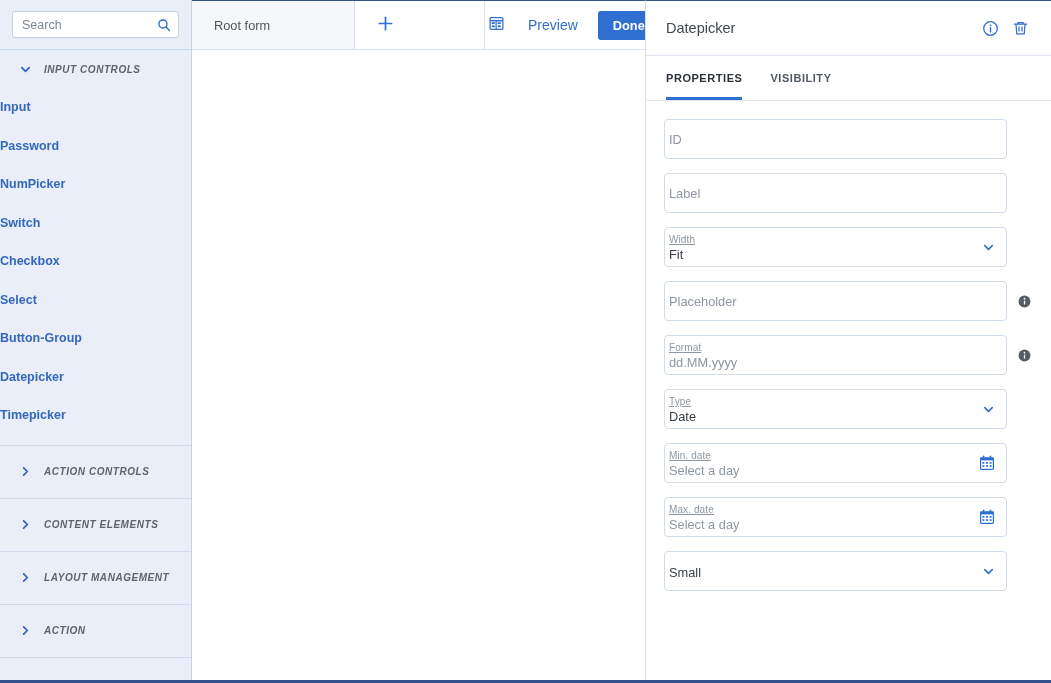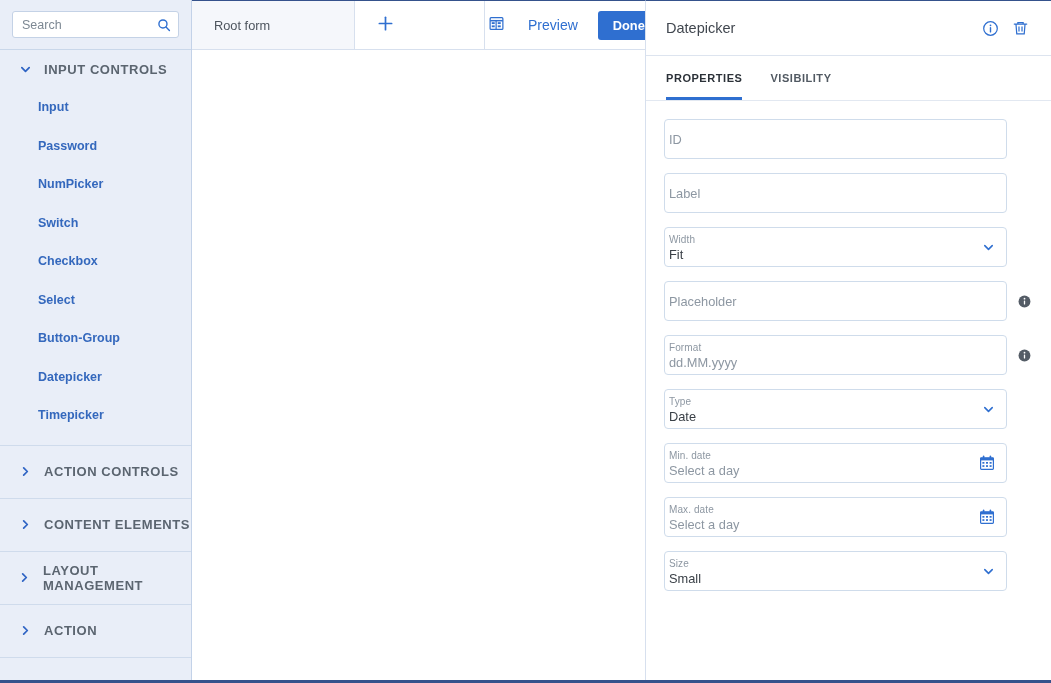--- a/index.html
+++ b/index.html
@@ -94,33 +94,33 @@
     width: 14px;
     display: flex;
     align-items: center;
     justify-content: center;
     color: #2f64c4;
     margin-right: 12px;
   }
   .chev svg { display: block; }
 
   .sect-title {
-    font-size: 13px;
+    font-size: 10px;
     letter-spacing: 0.55px;
     color: #5b6570;
     font-weight: 600;
+    font-style: italic;
   }
 
   .sect-items { padding-bottom: 10px; }
 
   .sect-item {
     height: 38.5px;
     display: flex;
     align-items: center;
-    padding-left: 38px;
     font-size: 12.5px;
     font-weight: 700;
     color: #3468bd;
     cursor: pointer;
   }
 
   .sect.collapsed .sect-header { height: 52px; }
 
   .sidebar-filler { flex: 1; border-top: 0; background: #e9eef8; }
 
@@ -306,20 +306,21 @@
     justify-content: center;
     cursor: text;
   }
   .field.has-label { padding-top: 2px; }
 
   .f-label {
     font-size: 10px;
     color: #8d97a2;
     line-height: 13px;
     letter-spacing: 0.1px;
+    text-decoration: underline;
   }
 
   .f-value {
     font-size: 12.8px;
     color: #3a4047;
     line-height: 17px;
   }
 
   .f-placeholder {
     font-size: 12.8px;
@@ -598,21 +599,20 @@
                 <rect x="3.4" y="10.2" width="2" height="1.7" fill="currentColor" stroke="none"></rect>
                 <rect x="7" y="10.2" width="2" height="1.7" fill="currentColor" stroke="none"></rect>
                 <rect x="10.6" y="10.2" width="2" height="1.7" fill="currentColor" stroke="none"></rect>
               </svg>
             </span>
           </div>
           <span class="info-dark"></span>
         </div>
         <div class="field-row">
           <div class="field has-label select-field">
-            <span class="f-label">Size</span>
             <span class="f-value">Small</span>
             <span class="f-icon-right">
               <svg width="13" height="13" viewBox="0 0 14 14" fill="none" stroke="currentColor" stroke-width="1.7" stroke-linecap="round" stroke-linejoin="round">
                 <polyline points="3,5.5 7,9.5 11,5.5"></polyline>
               </svg>
             </span>
           </div>
           <span class="info-dark"></span>
         </div>
       </div>

